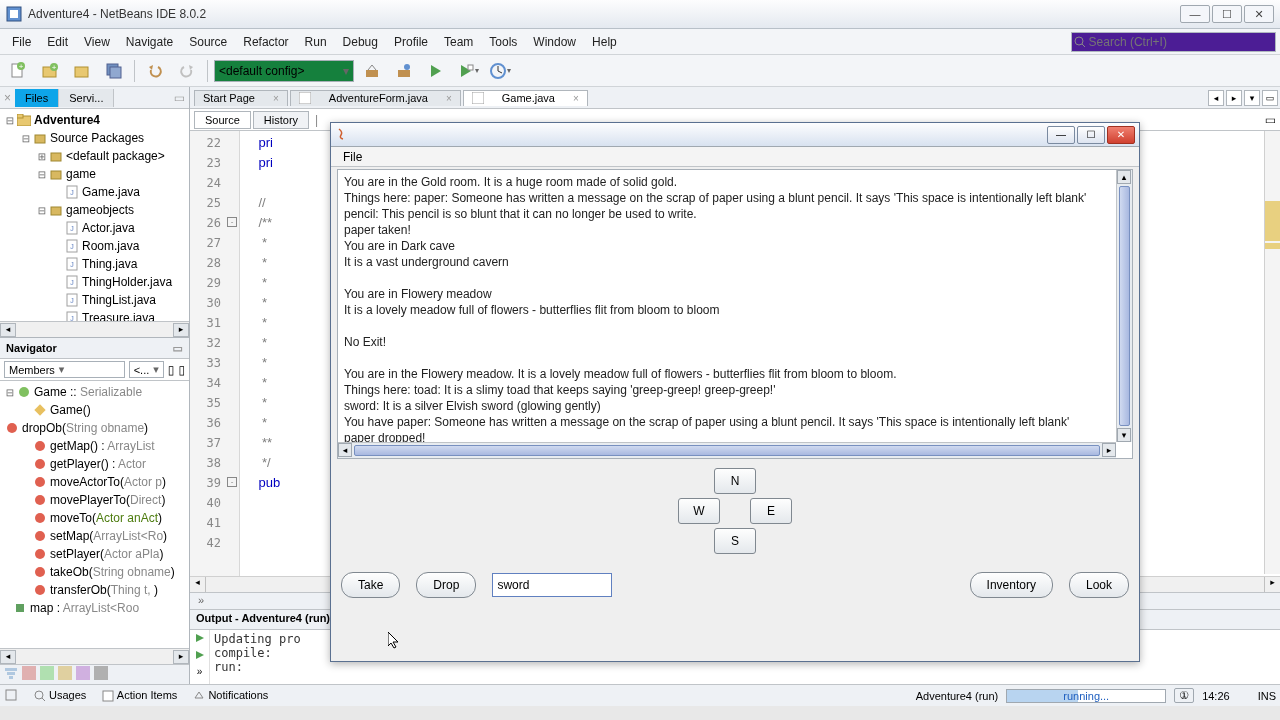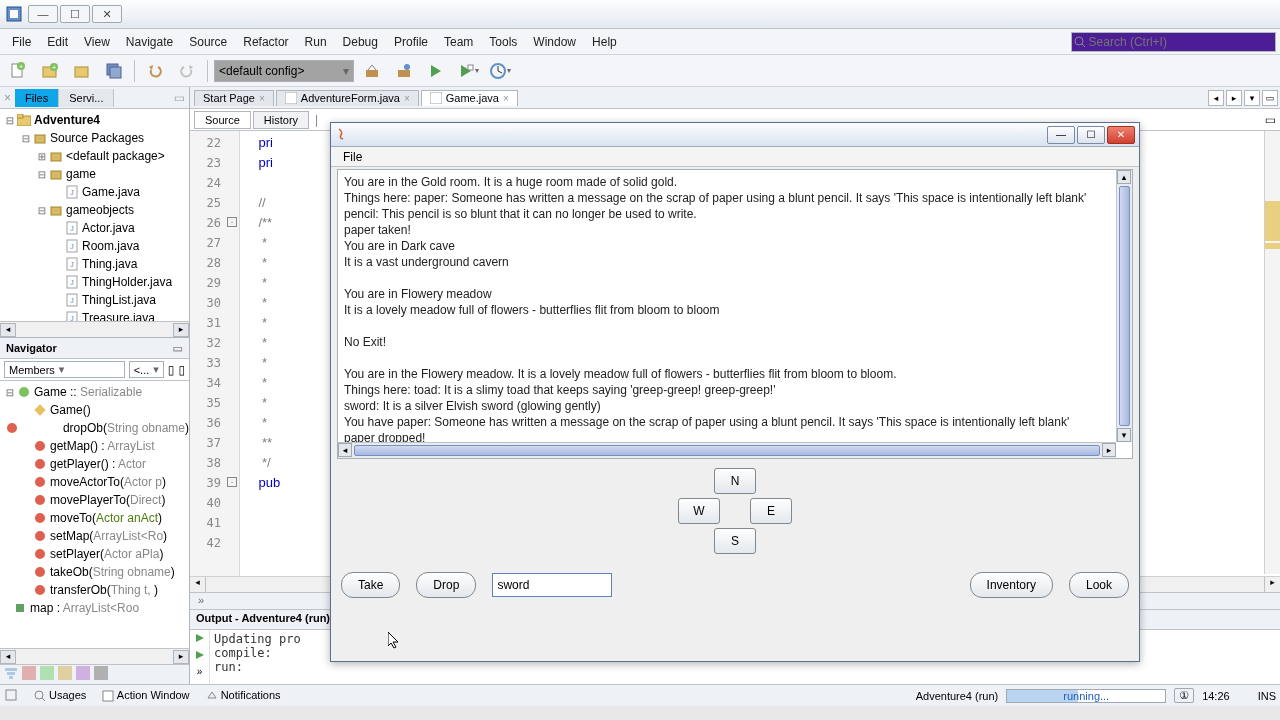--- a/index.html
+++ b/index.html
@@ -17,21 +17,21 @@
 .menubar { height: 26px; background: #f3f5f8; border-bottom: 1px solid #d0d4d8; display: flex; align-items: center; padding: 0 4px; }
 .menubar .menu { padding: 4px 8px; color: #222; cursor: default; }
 .menubar .search { margin-left: auto; display: flex; align-items: center; border: 1px solid #b0b8c0; background: #4c1d95; height: 20px; width: 205px; }
 .menubar .search .sicon { width: 18px; display: flex; align-items: center; justify-content: center; }
 .menubar .search input { border: none; outline: none; font-size: 12px; width: 100%; color: #888; background: transparent; }
 
 
 .toolbar { height: 32px; background: #f3f5f8; border-bottom: 1px solid #d0d4d8; display: flex; align-items: center; padding: 0 4px; gap: 4px; }
 .tbtn { width: 28px; height: 26px; display: flex; align-items: center; justify-content: center; border: 1px solid transparent; }
 .tsep { width: 1px; height: 22px; background: #c0c4c8; margin: 0 2px; }
-.tdropdown { border: 1px solid #a8b0b8; background: #a3a3a3; height: 22px; width: 140px; display: flex; align-items: center; padding: 0 4px; font-size: 12px; }
+.tdropdown { border: 1px solid #a8b0b8; background: #15803d; height: 22px; width: 140px; display: flex; align-items: center; padding: 0 4px; font-size: 12px; }
 .tdropdown::after { content: "▾"; margin-left: auto; color: #666; }
 
 
 .main { display: flex; height: 597px; }
 
 
 .leftpanel { width: 190px; border-right: 1px solid #b0b6bc; background: #fff; display: flex; flex-direction: column; }
 .lp-tabs { height: 22px; border-bottom: 1px solid #c0c4c8; display: flex; align-items: center; background: #eef1f5; }
 .lp-tab { padding: 3px 10px; font-size: 11px; border-right: 1px solid #c0c4c8; background: #0ea5e9; }
 .lp-tab.inactive { background: #e4e8ec; }
@@ -46,21 +46,21 @@
 
 .nav-header { height: 22px; border-top: 1px solid #b0b6bc; border-bottom: 1px solid #c0c4c8; background: #eef1f5; display: flex; align-items: center; padding: 0 6px; font-weight: bold; font-size: 11px; }
 .nav-tools { height: 22px; border-bottom: 1px solid #c0c4c8; display: flex; align-items: center; padding: 0 4px; gap: 4px; background: #fff; }
 .nav-tools .combo { border: 1px solid #a8b0b8; font-size: 11px; padding: 1px 4px; display: flex; align-items: center; }
 .nav-tools .combo::after { content: "▾"; margin-left: 4px; color: #666; }
 .membertree { flex: 1; overflow: hidden; padding: 2px 0; font-size: 12px; }
 
 
 .center { flex: 1; display: flex; flex-direction: column; background: #f0f2f5; position: relative; }
 .edtabs { height: 22px; background: #eef1f5; display: flex; align-items: center; border-bottom: 1px solid #c0c4c8; padding-left: 4px; }
-.edtab { background: #fff; border: 1px solid #b0b6bc; border-bottom: none; padding: 2px 8px; margin-right: 2px; display: flex; align-items: center; gap: 4px; font-size: 11px; height: 16px; }
+.edtab { background: #fff; border: 1px solid #b0b6bc; border-bottom: none; padding: 2px 8px; margin-right: 2px; display: flex; align-items: center; gap: 18px; font-size: 11px; height: 16px; }
 .edtab .x { color: #999; font-size: 10px; }
 .edtab.inactive { background: #e4e8ec; }
 .navbtns { margin-left: auto; display: flex; gap: 2px; padding-right: 2px; }
 .navbtn { width: 16px; height: 16px; border: 1px solid #b0b6bc; background: #fff; display: flex; align-items: center; justify-content: center; font-size: 9px; }
 
 .srcbar { height: 22px; background: #fff; border-bottom: 1px solid #c0c4c8; display: flex; align-items: center; padding-left: 4px; gap: 2px; }
 .srcbar .srctab { padding: 2px 10px; font-size: 11px; border: 1px solid #b0b6bc; background: #fff; }
 .srcbar .srctab.history { background: #f0f2f5; }
 
 .editor-area { flex: 1; position: relative; background: #fff; display: flex; }
@@ -127,20 +127,21 @@
 </head>
 <body>
 
 <div class="titlebar">
   <span class="icon">
     <svg width="16" height="16">
         <rect x="1" y="1" width="14" height="14" fill="#6090d0" stroke="#305080"></rect>
         <rect x="4" y="4" width="8" height="8" fill="#fff"></rect>
       </svg>
   </span>
+  <span class="title">Adventure4 - NetBeans IDE 8.0.2</span>
   <div class="winbtns">
     <div class="winbtn">—</div>
     <div class="winbtn">☐</div>
     <div class="winbtn close">✕</div>
   </div>
 </div>
 
 <div class="menubar">
   <span class="menu">File</span>
   <span class="menu">Edit</span>
@@ -394,21 +395,21 @@
           <span>Game :: <span style="color:#888">Serializable</span></span>
         </div>
         <div class="tree-row" style="padding-left: 32px;">
           <span class="ticon">
             <svg width="12" height="12">
               <rect x="2" y="2" width="8" height="8" fill="#e8c060" transform="rotate(45 6 6)"></rect>
             </svg>
           </span>
           <span>Game()</span>
         </div>
-        <div class="tree-row" style=" justify-content: space-between;">
+        <div class="tree-row" style="">
           <span class="ticon">
             <svg width="12" height="12">
               <circle cx="6" cy="6" r="5" fill="#e06050"></circle>
             </svg>
           </span>
           <span>dropOb(<span style="color:#888">String obname</span>)</span>
         </div>
         <div class="tree-row" style="padding-left: 32px;">
           <span class="ticon">
             <svg width="12" height="12">
@@ -633,21 +634,21 @@
 <div class="statusbar">
   <span><svg width="14" height="14">
         <rect x="2" y="2" width="10" height="10" fill="none" stroke="#888"></rect>
       </svg></span>
   <span><svg width="12" height="12" style="vertical-align:middle">
         <circle cx="5" cy="5" r="4" fill="none" stroke="#888"></circle>
         <line x1="8" y1="8" x2="11" y2="11" stroke="#888"></line>
       </svg> <span>Usages</span></span>
   <span><svg width="12" height="12" style="vertical-align:middle">
         <rect x="1" y="1" width="10" height="10" fill="#fff" stroke="#888"></rect>
-      </svg> <span>Action Window</span></span>
+      </svg> <span>Action Items</span></span>
   <span><svg width="12" height="12" style="vertical-align:middle">
         <path d="M6 2 L10 8 L2 8 Z" fill="none" stroke="#888"></path>
       </svg> <span>Notifications</span></span>
   <div class="right">
     <span>Adventure4 (run)</span>
     <div class="progress">
       <div class="pfill"></div>
       <div class="ptext">running...</div>
     </div>
     <span style="border:1px solid #a0a8b0;padding:0 4px;border-radius:2px">① </span>

